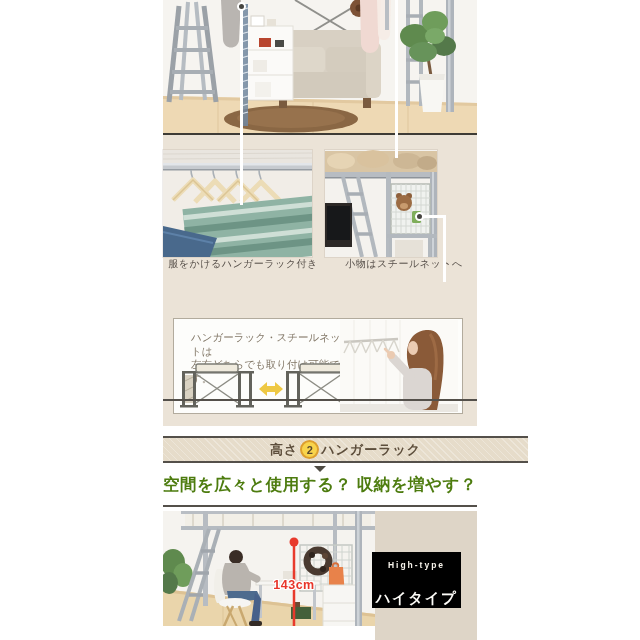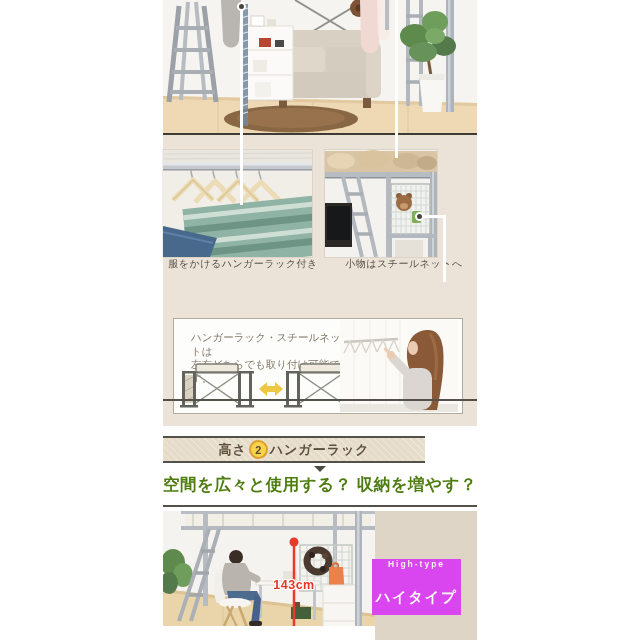--- a/index.html
+++ b/index.html
@@ -40,21 +40,21 @@
     background:#fdfdfb;border:1px solid #b2ab9d;box-sizing:border-box;margin-top:36px;
   }
   .info-text{left:17px;top:12px;width:150px;font-size:10.5px;line-height:13.5px;color:#837868;}
   .diagram-wrap{left:6px;top:44px;width:180px;height:48px;}
   .woman-photo{left:166px;top:1px;width:118px;height:92px;overflow:hidden;background:#fbfaf7;}
 
   .mid-divider{left:0;top:264px;width:314px;height:2px;background:#54504a;}
 
   
   .banner{
-    left:0;top:436px;width:262px;height:27px;box-sizing:border-box;
+    left:0;top:436px;width:365px;height:27px;box-sizing:border-box;
     background:#e6dcca;
     background-image:repeating-linear-gradient(45deg,rgba(255,255,255,.28) 0 1px,rgba(0,0,0,0) 1px 5px);
     border-top:2px solid #54504a;border-bottom:2px solid #54504a;
     display:flex;align-items:center;justify-content:center;
   }
   .banner-text{font-size:13px;font-weight:bold;color:#5d4e3c;letter-spacing:1px;}
   .step-circle{
     display:inline-flex;align-items:center;justify-content:center;
     width:15px;height:15px;border-radius:50%;
     background:#f8d44c;border:2px solid #dd9f2e;
@@ -70,22 +70,22 @@
     left:0;top:474px;width:314px;text-align:center;
     font-size:16.5px;font-weight:bold;color:#4d7c0f;letter-spacing:.5px;white-space:nowrap;
   }
   .headline-divider{left:0;top:505px;width:314px;height:2px;background:#54504a;}
 
   
   .bottom-section{left:0;top:511px;width:314px;height:129px;}
   .bottom-photo{left:0;top:0;width:212px;height:115px;overflow:hidden;background:#f5f3ef;}
   .type-column{left:212px;top:0;width:102px;height:129px;background:#ded5c7;}
   .type-box{
-    left:209px;top:48px;width:89px;height:56px;background:#d946ef;
-    display:flex;flex-direction:column;align-items:center;justify-content:flex-start;
+    left:209px;top:41px;width:89px;height:56px;background:#000000;
+    display:flex;flex-direction:column;align-items:center;justify-content:flex-end;
   }
   .type-en{font-size:8.5px;color:#f6f2ea;letter-spacing:2px;font-weight:bold;}
   .type-ja{font-size:14.5px;color:#fdfcf8;letter-spacing:1.5px;font-weight:bold;margin-top:19px;}
   .measure-label{
     left:101px;top:67px;width:60px;text-align:center;
     font-size:12.5px;font-weight:bold;color:#e8352a;letter-spacing:.5px;
     text-shadow:1px 0 0 #fff,-1px 0 0 #fff,0 1px 0 #fff,0 -1px 0 #fff,
                 1px 1px 0 #fff,-1px -1px 0 #fff,1px -1px 0 #fff,-1px 1px 0 #fff;
   }
 

